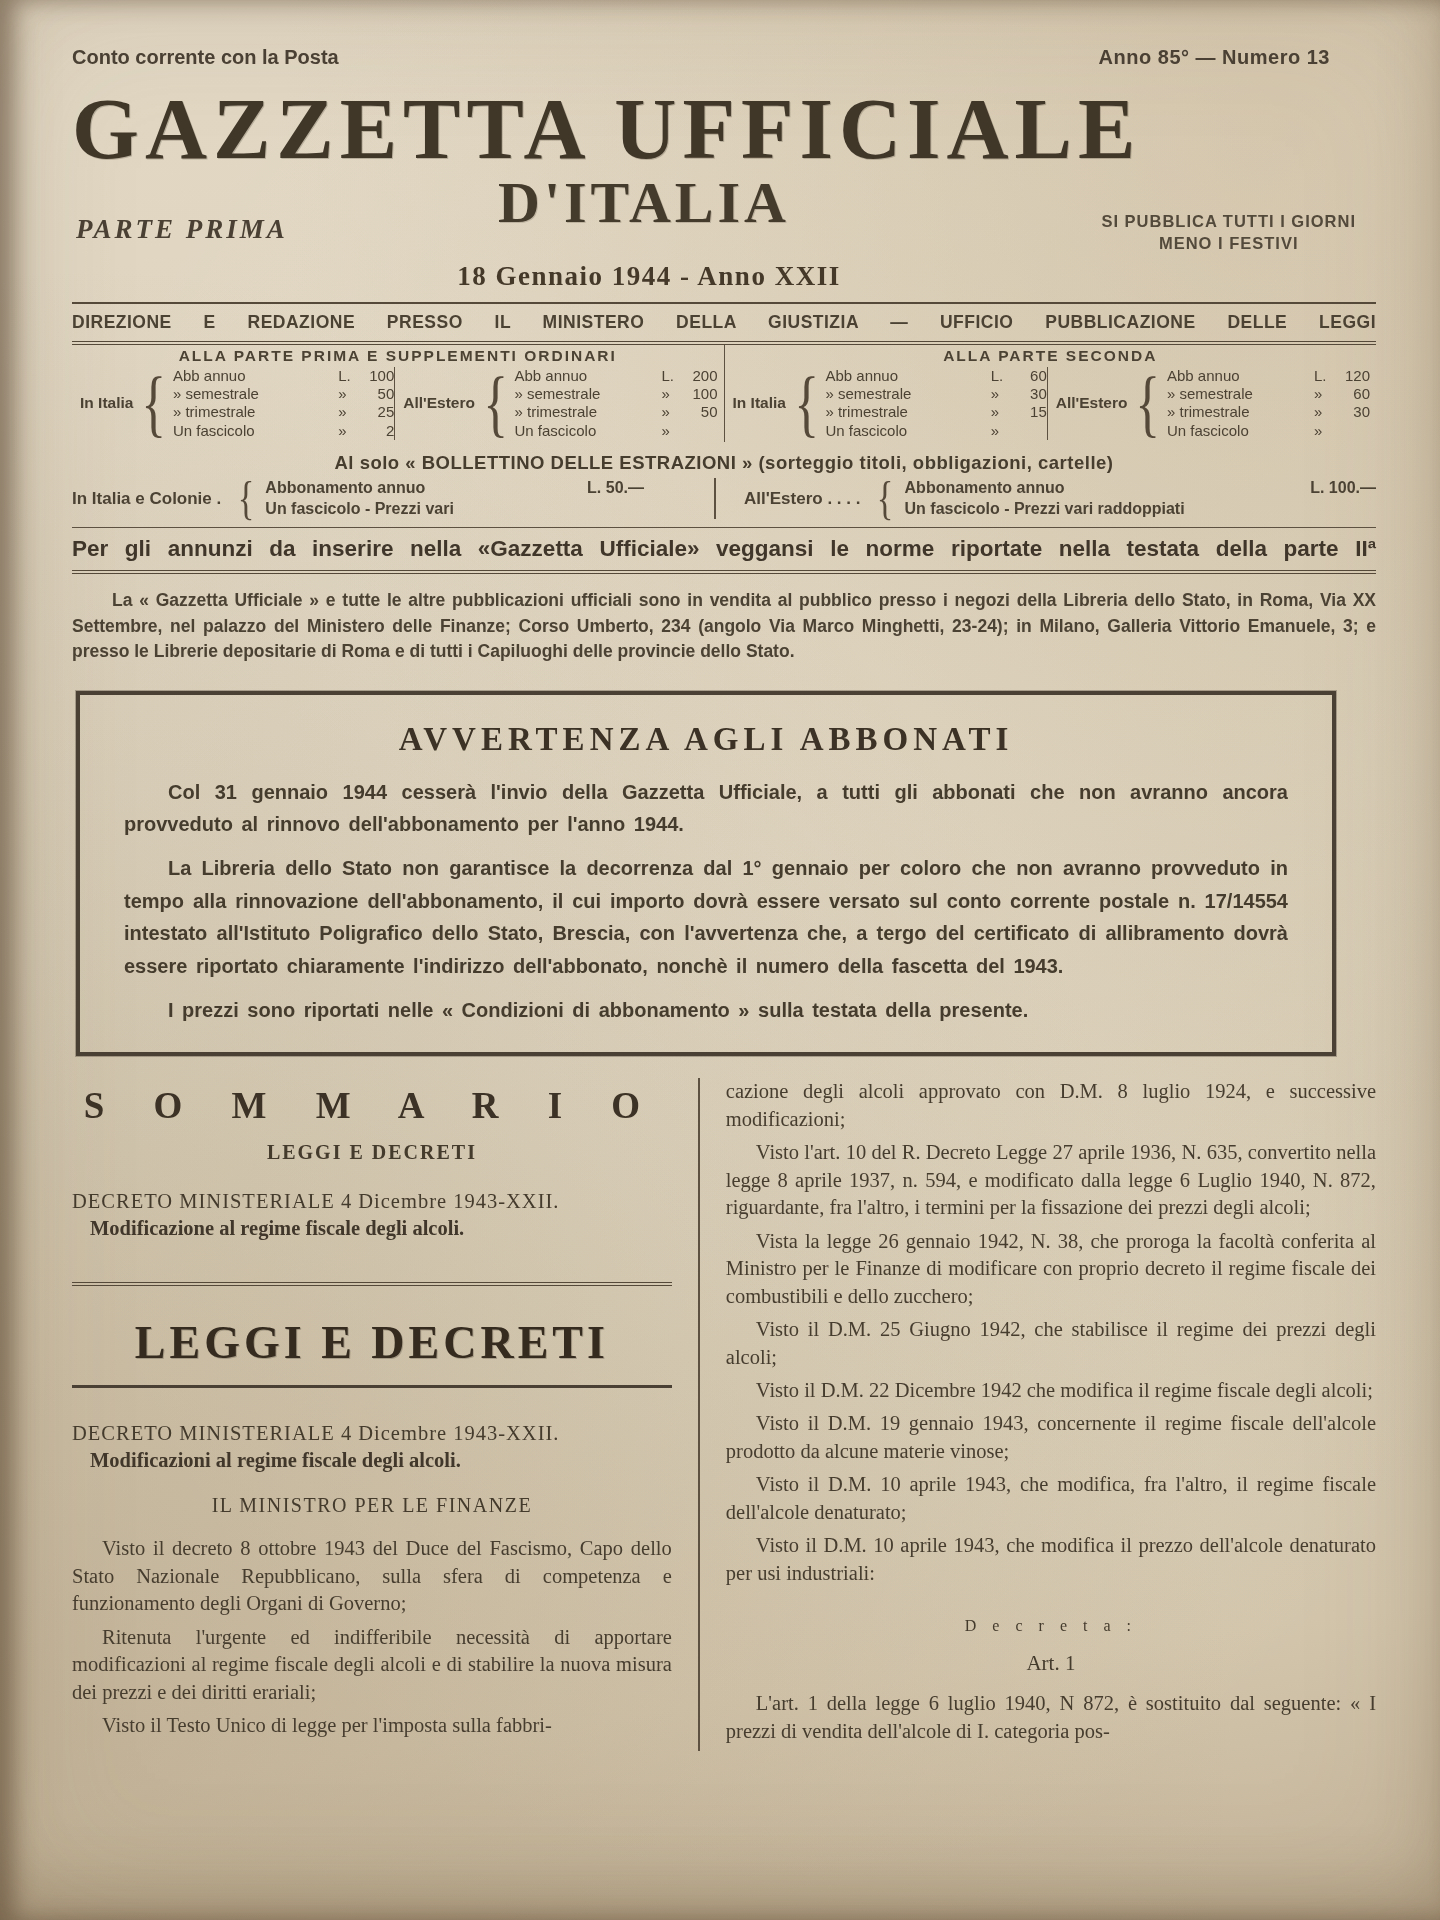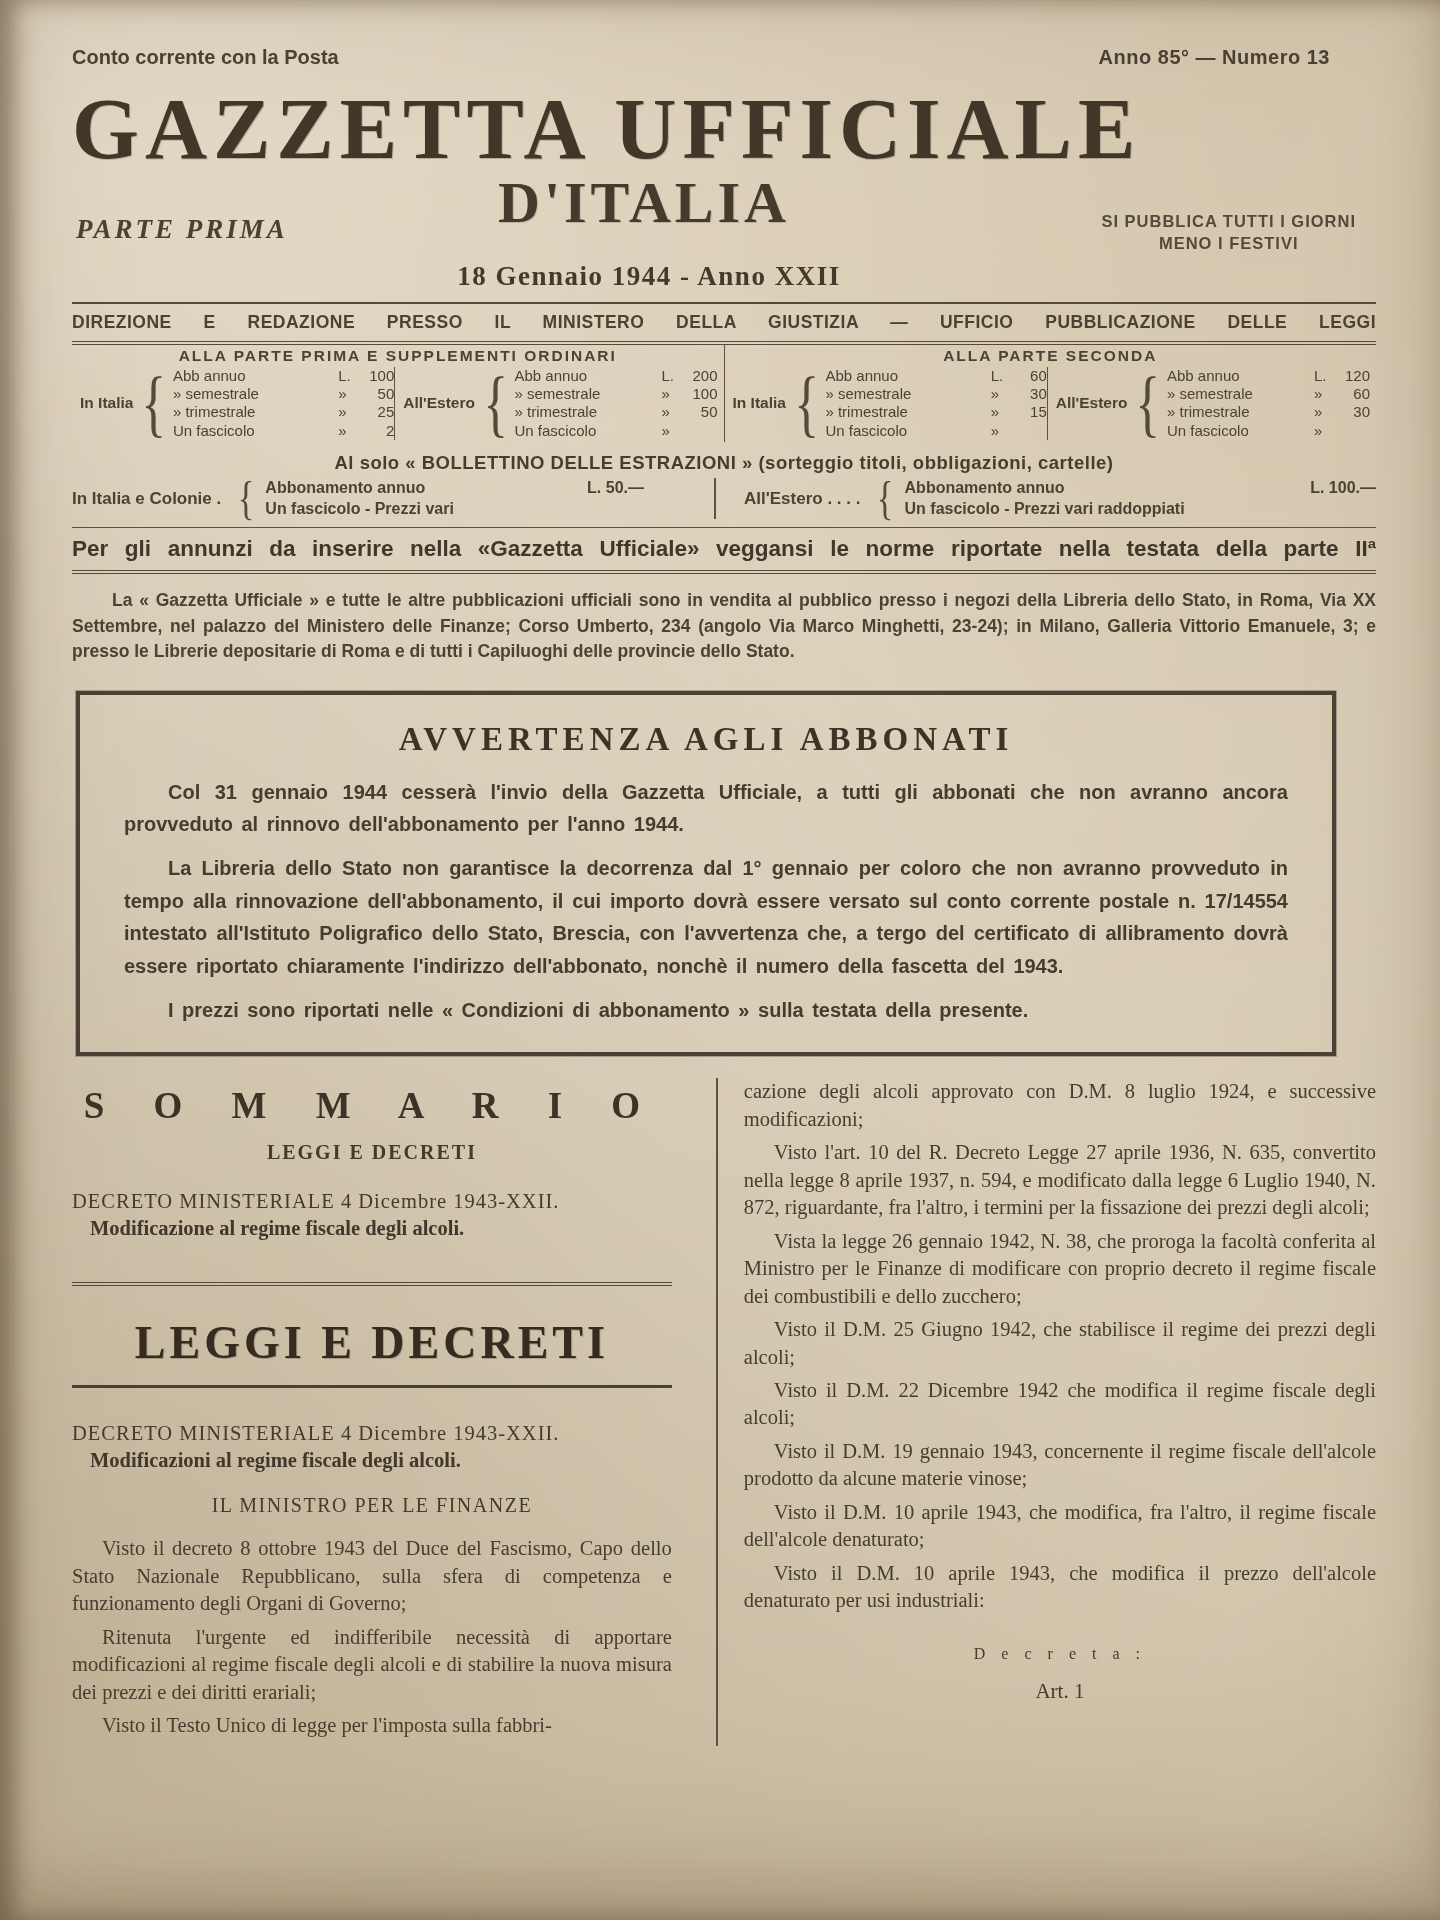--- a/index.html
+++ b/index.html
@@ -91,21 +91,21 @@
     margin: 26px 40px 0 4px; padding: 22px 44px 26px 44px; }
   .avv-title { text-align: center; font-family: "Liberation Serif", serif; font-weight: bold;
     font-size: 33px; letter-spacing: 5px; color: #3c3225; margin: 4px 0 18px 0; }
   .avv-p { font-family: "Liberation Sans", sans-serif; font-weight: bold; font-size: 20px;
     line-height: 1.62; color: #463c2e; text-align: justify; text-indent: 44px; margin: 0 0 12px 0;
     word-spacing: 3px; }
   .avv-p:last-child { margin-bottom: 0; }
 
   
   .columns { display: flex; margin-top: 22px; min-height: 650px; }
-  .col-left { width: 46%; padding-right: 44px; }
+  .col-left { width: 46%; padding-right: 26px; }
   .col-right { flex: 1; border-left: 2px solid #5d5142; padding-left: 26px; }
 
   .sommario-title { text-align: center; font-family: "Liberation Serif", serif; font-weight: bold;
     font-size: 37px; letter-spacing: 20px; color: #3c3225; margin: 6px 0 14px 0; }
   .sommario-sec { text-align: center; font-weight: bold; font-size: 20px; letter-spacing: 2px;
     color: #453b2d; margin-bottom: 26px; }
   .dm-title { font-size: 20.5px; letter-spacing: 1px; color: #453b2d; margin: 0 0 4px 0; }
   .dm-sub { font-weight: bold; font-size: 20.5px; color: #41372a; margin: 0 0 0 18px; }
   .left-dbl { margin: 42px 0 30px 0; }
   .leggi-title { text-align: center; font-family: "Liberation Serif", serif; font-weight: bold;
@@ -328,17 +328,18 @@
       <p class="body-p noindent">cazione degli alcoli approvato con D.M. 8 luglio 1924, e successive modificazioni;</p>
       <p class="body-p">Visto l'art. 10 del R. Decreto Legge 27 aprile 1936, N. 635, convertito nella legge 8 aprile 1937, n. 594, e modificato dalla legge 6 Luglio 1940, N. 872, riguardante, fra l'altro, i termini per la fissazione dei prezzi degli alcoli;</p>
       <p class="body-p">Vista la legge 26 gennaio 1942, N. 38, che proroga la facoltà conferita al Ministro per le Finanze di modificare con proprio decreto il regime fiscale dei combustibili e dello zucchero;</p>
       <p class="body-p">Visto il D.M. 25 Giugno 1942, che stabilisce il regime dei prezzi degli alcoli;</p>
       <p class="body-p">Visto il D.M. 22 Dicembre 1942 che modifica il regime fiscale degli alcoli;</p>
       <p class="body-p">Visto il D.M. 19 gennaio 1943, concernente il regime fiscale dell'alcole prodotto da alcune materie vinose;</p>
       <p class="body-p">Visto il D.M. 10 aprile 1943, che modifica, fra l'altro, il regime fiscale dell'alcole denaturato;</p>
       <p class="body-p">Visto il D.M. 10 aprile 1943, che modifica il prezzo dell'alcole denaturato per usi industriali:</p>
       <div class="decreta">D e c r e t a :</div>
       <div class="art">Art. 1</div>
+      <p class="body-p">L'art. 1 della legge 6 luglio 1940, N 872, è sostituito dal seguente: « I prezzi di vendita dell'alcole di I. categoria pos-</p>
     </div>
 
   </div>
 
 </div>
 
 </body></html>

